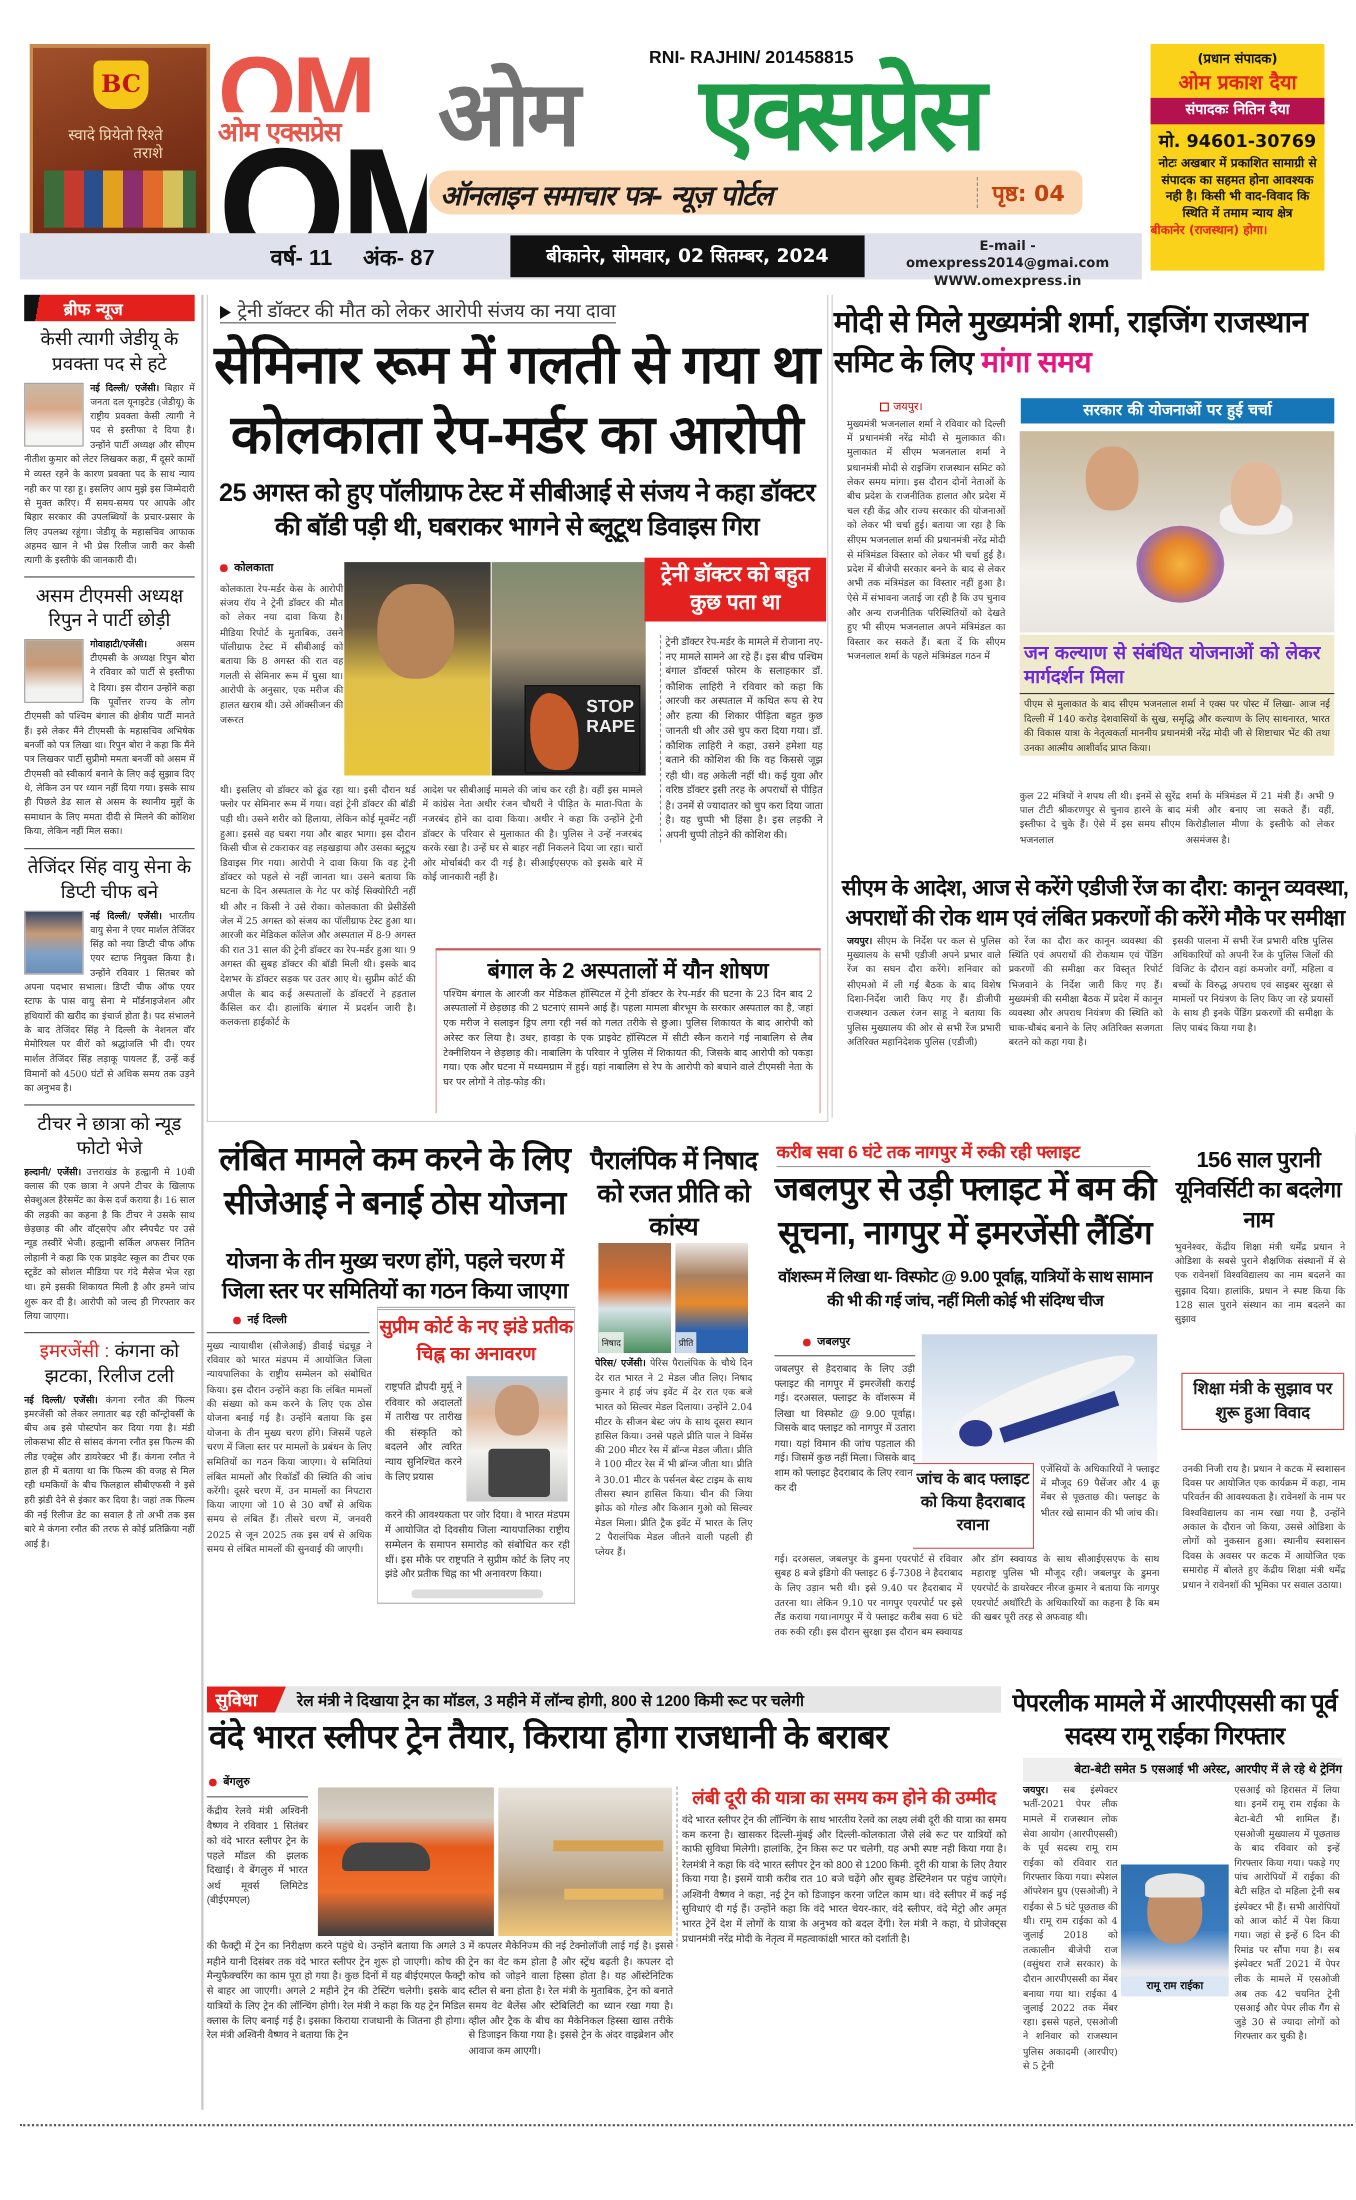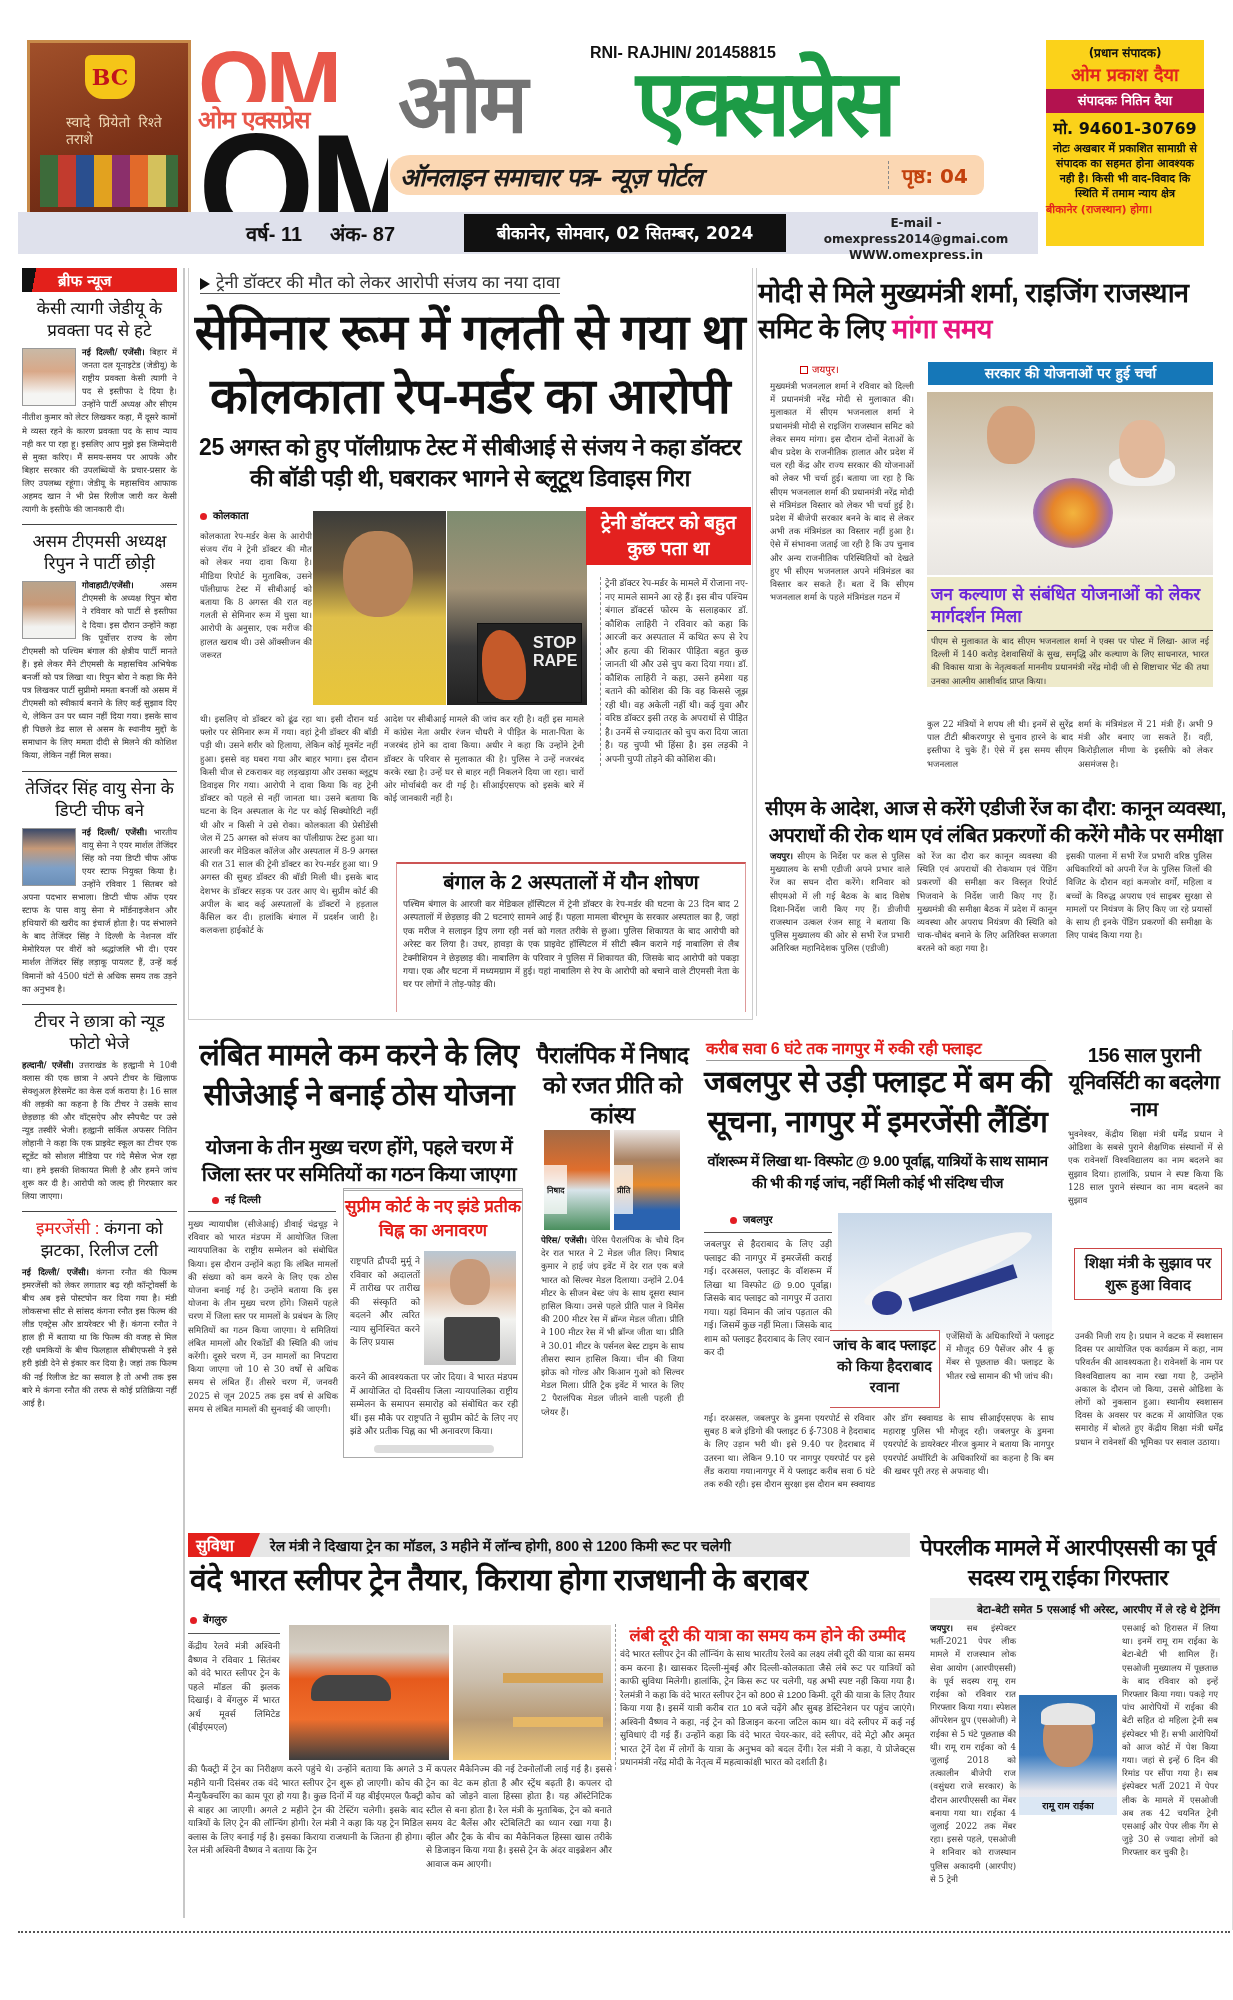--- a/index.html
+++ b/index.html
@@ -10,21 +10,21 @@
 .body-text{font-family:"DejaVu Serif","Liberation Serif",serif;font-size:8.6px;line-height:13.2px;text-align:justify;color:#333}
 .bt-sans{font-family:"Liberation Sans","DejaVu Sans",sans-serif;font-size:9px;line-height:13.5px;text-align:justify;color:#333}
 .hl{font-family:"Liberation Sans","DejaVu Sans",sans-serif;font-weight:bold;color:#111;text-align:center;letter-spacing:-0.5px}
 .dateline{font-weight:bold;color:#111}
 .dot{display:inline-block;width:7px;height:7px;border-radius:50%;background:#e31d24;margin-right:6px;vertical-align:middle}
 .photo{overflow:hidden}
 .rule{border-top:1px solid #555}
 
 #ad{left:27px;top:40px;width:164px;height:192px;background:linear-gradient(160deg,#a1502a 0%,#7c3218 55%,#5e2410 100%);border:3px solid #c88b4a}
 #ad .bc{position:absolute;left:55px;top:12px;width:50px;height:44px;background:#f5c518;border-radius:6px 6px 18px 18px;color:#c2141b;font-weight:bold;font-size:22px;text-align:center;line-height:44px;font-family:"DejaVu Serif",serif}
-#ad .script{position:absolute;left:36px;top:72px;width:100px;color:#f0d9b5;font-size:14px;text-align:left;font-family:Liberation Mono, monospace;line-height:17px}
+#ad .script{position:absolute;left:18px;top:72px;width:100px;color:#f0d9b5;font-size:14px;text-align:right;font-family:Liberation Serif, serif;line-height:17px}
 #ad .packs{position:absolute;left:10px;top:112px;width:138px;height:52px;background:repeating-linear-gradient(90deg,#3d6b3a 0 18px,#c23b2e 18px 36px,#2a4f8f 36px 54px,#e2a21f 54px 72px,#8b2f6b 72px 90px,#e26a2a 90px 108px,#d4c15c 108px 126px)}
 #ad .foot{position:absolute;left:0;right:0;bottom:6px;color:#f0d9b5;font-size:5.5px;text-align:center;line-height:8px}
 #om-logo{left:198px;top:40px;width:190px;height:196px}
 #om-logo .o1{position:absolute;left:0;top:0;width:190px;height:62px;color:#e8574a;font-size:92px;font-weight:bold;line-height:88px;font-family:"Liberation Sans",sans-serif;letter-spacing:-4px;overflow:hidden}
 #om-logo .mid{position:absolute;left:0;top:62px;width:190px;height:30px;color:#e8574a;font-size:24px;font-weight:bold;font-family:"DejaVu Serif",serif;white-space:nowrap;letter-spacing:-1px}
 #om-logo .o2{position:absolute;left:0;top:92px;width:190px;height:104px;color:#111;font-size:150px;font-weight:bold;line-height:110px;font-family:"Liberation Sans",sans-serif;letter-spacing:-6px;overflow:hidden}
 #rni{left:590px;top:44px;font-size:16px;font-weight:bold;color:#111;font-family:"Liberation Sans",sans-serif}
 #title-om{left:398px;top:60px;font-size:82px;color:#737373;font-weight:bold;font-family:Liberation Serif, serif;line-height:90px;letter-spacing:-3px}
 #title-ex{left:636px;top:56px;font-size:92px;color:#1d9b46;font-weight:bold;font-family:"DejaVu Sans",sans-serif;line-height:96px;letter-spacing:-4px}
 #tagline{left:390px;top:155px;width:594px;height:40px;background:#fbd7b3;border-radius:22px 10px 10px 22px}
@@ -106,21 +106,21 @@
 #sc-box .h{color:#e3201b;font-size:17px;font-weight:bold;text-align:center;line-height:24px;margin-top:4px;font-family:"Liberation Sans",sans-serif}
 #sc-box .p{position:absolute;left:6px;top:64px;width:70px}
 #sc-box .pimg{position:absolute;left:80px;top:60px;width:92px;height:114px;background:linear-gradient(180deg,#b9c7d3 0%,#e1b99c 30%,#f3f3f0 60%,#c9c9c9 100%)}
 #sc-box .pimg .face{position:absolute;left:26px;top:8px;width:40px;height:46px;border-radius:45%;background:#c89a7a}
 #sc-box .pimg .seal{position:absolute;left:20px;top:66px;width:56px;height:44px;background:#444;border-radius:4px}
 #sc-box .p2{position:absolute;left:6px;top:180px;width:168px}
 #sc-box .pill{position:absolute;left:30px;top:254px;width:120px;height:8px;border-radius:4px;background:#ddd}
 #para-h{left:535px;top:1040px;width:155px;font-size:23px;line-height:30px}
 #para-img1{left:544px;top:1130px;width:66px;height:100px;background:linear-gradient(180deg,#a26a46 0%,#e06e2c 40%,#d8e4ea 60%,#4a8f5e 100%)}
 #para-img2{left:614px;top:1130px;width:66px;height:100px;background:linear-gradient(180deg,#eae5e2 0%,#a98161 30%,#e88a2b 55%,#2a63b0 80%,#2a63b0 100%)}
-.capt{position:absolute;bottom:16px;left:0;background:rgba(255,255,255,0.75);font-size:8px;padding:19px 3px;font-weight:bold}
+.capt{position:absolute;bottom:0;left:0;background:rgba(255,255,255,0.75);font-size:8px;padding:4px 3px;font-weight:normal}
 #para-col{left:541px;top:1234px;width:143px}
 #fl-kicker{left:706px;top:1038px;width:340px;font-size:16px;color:#e3201b;font-weight:bold;font-family:"Liberation Sans",sans-serif;border-bottom:1px solid #999;line-height:22px;white-space:nowrap}
 #fl-h{left:700px;top:1062px;width:355px;font-size:30px;line-height:40px}
 #fl-h2{left:700px;top:1150px;width:355px;font-size:14.5px;line-height:22px}
 #fl-city{left:730px;top:1212px;font-size:10px}
 #fl-rule{left:704px;top:1232px;width:128px}
 #fl-col1{left:704px;top:1238px;width:128px}
 #plane{left:838px;top:1213px;width:214px;height:120px;background:linear-gradient(180deg,#c7d7e8 0%,#e9eff6 60%,#f5f7fa 100%)}
 #plane .fus{position:absolute;left:20px;top:40px;width:180px;height:32px;border-radius:50%;background:#f4f4f4;transform:rotate(-22deg)}
 #plane .wing{position:absolute;left:70px;top:68px;width:110px;height:14px;background:#2a3a8a;transform:rotate(-18deg)}

